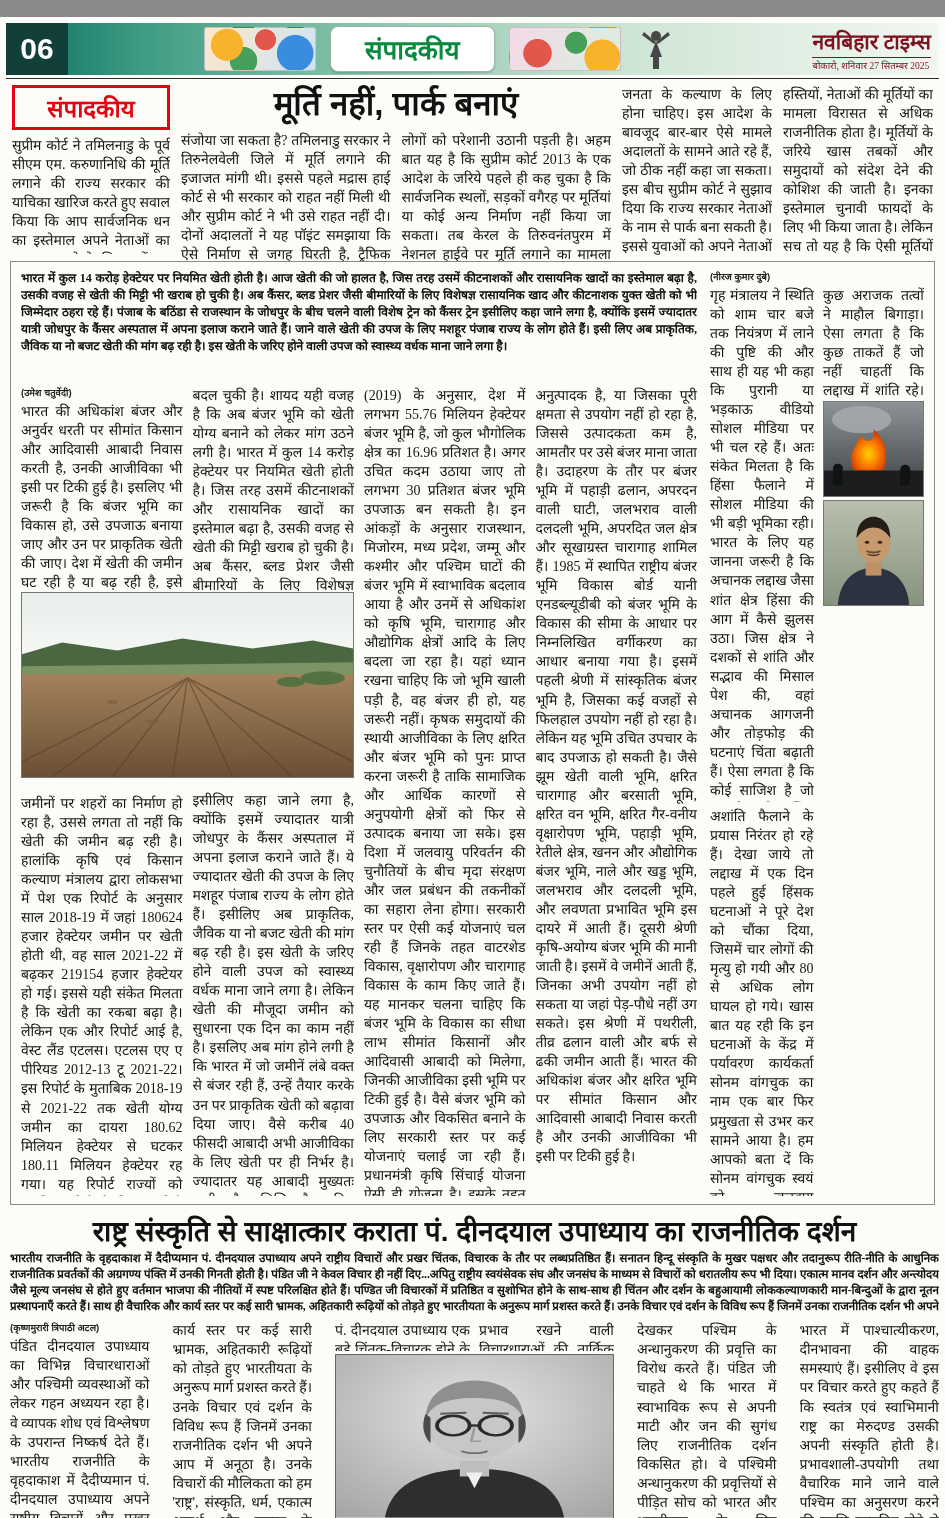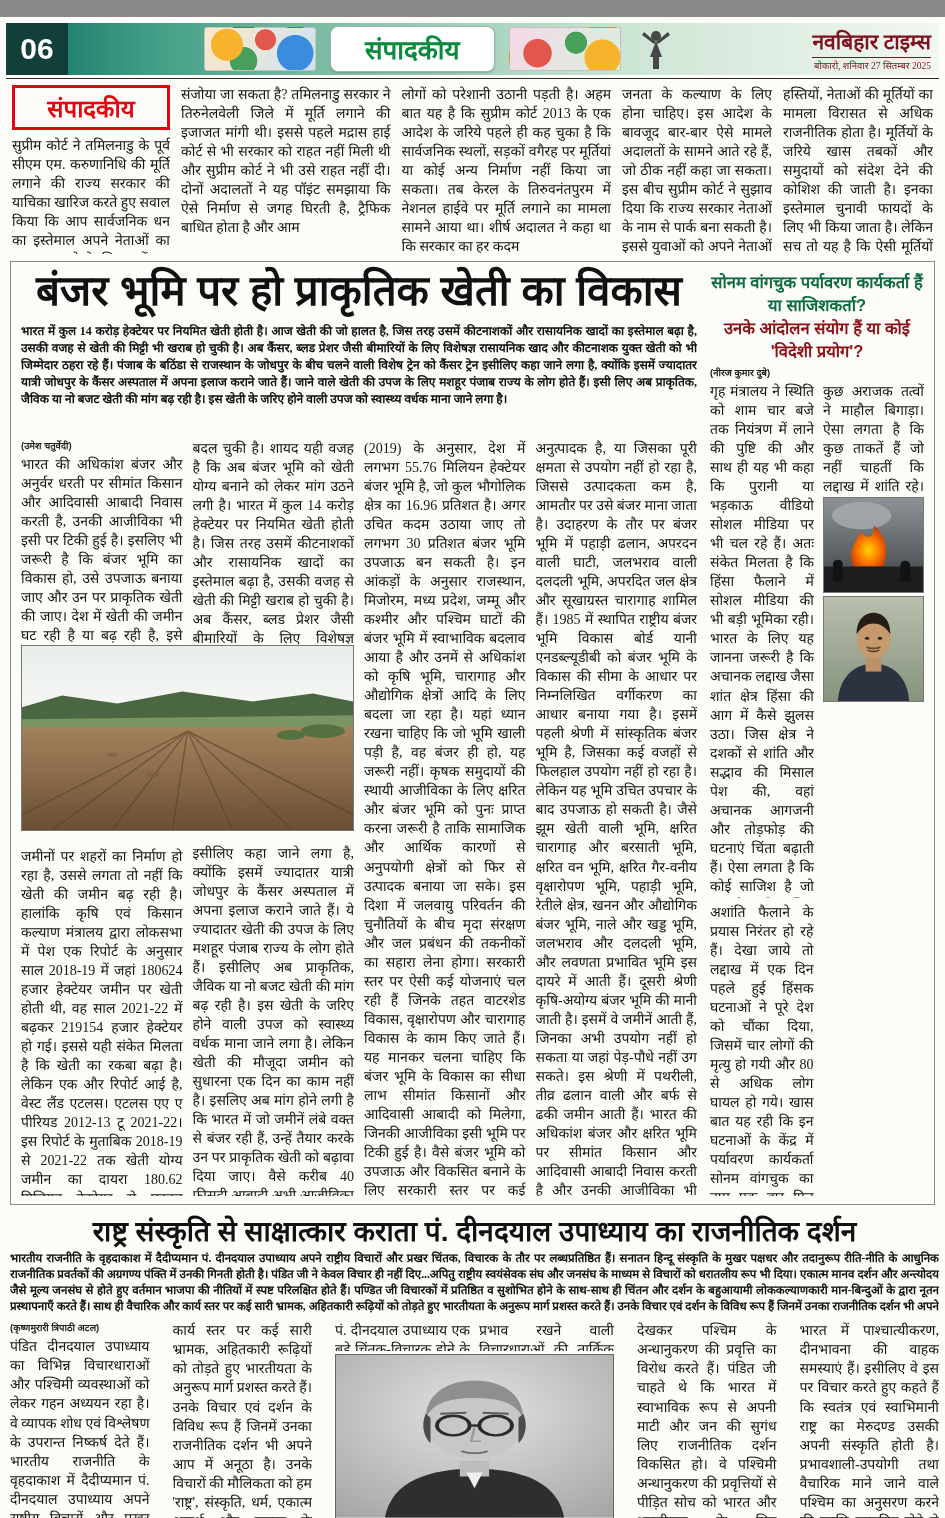--- a/index.html
+++ b/index.html
@@ -35,21 +35,21 @@
       radial-gradient(circle at 60% 35%, #47a05a 0 15%, transparent 16%),
       radial-gradient(circle at 84% 70%, #f7b32b 0 18%, transparent 19%),
       linear-gradient(120deg,#f5d8e8,#d8f0dd);
   }
   .section-box {
     background:#fff; border:1px solid #9ab8ac; border-radius:8px;
     padding:4px 34px; font:bold 26px "Liberation Sans",sans-serif; color:#0a8a3f;
     box-shadow:0 1px 2px rgba(0,0,0,.2);
   }
   .mast-center { flex:1; display:flex; align-items:center; justify-content:center; gap:14px; }
-  .paper { text-align:right; padding-right:8px; }
+  .paper { text-align:left; padding-right:8px; }
   .paper-name { color:#7c1320; font:bold 21px "Liberation Serif",serif; white-space:nowrap; }
   .paper-date { color:#7c1320; font-size:9.5px; border-top:1px solid #7c1320; margin-top:2px; padding-top:1px; white-space:nowrap; }
   .rule-top { position:absolute; top:61px; left:6px; right:6px; border-top:1.5px solid #2a2a2a; }
 
   
   .bt { font-size:14px; line-height:1.36; text-align:justify; color:#141414; overflow:hidden; }
   .byline { font:bold 9.5px "Liberation Sans",sans-serif; margin-bottom:3px; color:#222; }
 
   
   .ed-strip { position:absolute; top:68px; left:12px; right:12px; height:170px; display:flex; gap:11px; }
@@ -151,36 +151,36 @@
     </div>
   </div>
   <div class="rule-top"></div>
 
   <div class="ed-strip">
     <div class="ed-a">
       <div class="ed-label">संपादकीय</div>
       <div class="bt">सुप्रीम कोर्ट ने तमिलनाडु के पूर्व सीएम एम. करुणानिधि की मूर्ति लगाने की राज्य सरकार की याचिका खारिज करते हुए सवाल किया कि आप सार्वजनिक धन का इस्तेमाल अपने नेताओं का गुणगान करने के लिए क्यों कर रहे हैं? यह सवाल उठता है कि क्या किसी सार्वजनिक हस्ती की विरासत को केवल मूर्तियों के जरिये ही</div>
     </div>
     <div class="ed-mid">
+      <h1>मूर्ति नहीं, पार्क बनाएं</h1>
       <div class="ed-mid-cols">
         <div class="bt">संजोया जा सकता है? तमिलनाडु सरकार ने तिरुनेलवेली जिले में मूर्ति लगाने की इजाजत मांगी थी। इससे पहले मद्रास हाई कोर्ट से भी सरकार को राहत नहीं मिली थी और सुप्रीम कोर्ट ने भी उसे राहत नहीं दी। दोनों अदालतों ने यह पॉइंट समझाया कि ऐसे निर्माण से जगह घिरती है, ट्रैफिक बाधित होता है और आम</div>
         <div class="bt">लोगों को परेशानी उठानी पड़ती है। अहम बात यह है कि सुप्रीम कोर्ट 2013 के एक आदेश के जरिये पहले ही कह चुका है कि सार्वजनिक स्थलों, सड़कों वगैरह पर मूर्तियां या कोई अन्य निर्माण नहीं किया जा सकता। तब केरल के तिरुवनंतपुरम में नेशनल हाईवे पर मूर्ति लगाने का मामला सामने आया था। शीर्ष अदालत ने कहा था कि सरकार का हर कदम</div>
       </div>
     </div>
     <div class="ed-d">
       <div class="bt">जनता के कल्याण के लिए होना चाहिए। इस आदेश के बावजूद बार-बार ऐसे मामले अदालतों के सामने आते रहे हैं, जो ठीक नहीं कहा जा सकता। इस बीच सुप्रीम कोर्ट ने सुझाव दिया कि राज्य सरकार नेताओं के नाम से पार्क बना सकती है। इससे युवाओं को अपने नेताओं के बारे में जानने और उनकी विचारधारा को समझने का ज्यादा बेहतर मौका मिलेगा। अभी जो मूर्तियां जगह-जगह लगी हैं, उनसे हरियाली की कमी से जूझ रहे शहरों को राहत नहीं मिलती, जबकि पार्क ऐसे शहरों के लिए खुली जगह और ताजी हवा का केंद्र बन सकते हैं। भारत में सार्वजनिक</div>
     </div>
     <div class="ed-e">
       <div class="bt">हस्तियों, नेताओं की मूर्तियों का मामला विरासत से अधिक राजनीतिक होता है। मूर्तियों के जरिये खास तबकों और समुदायों को संदेश देने की कोशिश की जाती है। इनका इस्तेमाल चुनावी फायदों के लिए भी किया जाता है। लेकिन सच तो यह है कि ऐसी मूर्तियों से ज्यादा सार्वजनिक सुविधाओं की जरूरत है। इसीलिए टैक्सपेयर्स के पैसों का उपयोग किसी का महिमामंडन करने के बजाय सड़कों और पार्कों की हालत सुधारने में किया जाना चाहिए। इससे उन नेताओं के विचारों को फैलाने में ज्यादा मदद मिलेगी।</div>
     </div>
   </div>
 
   <div class="farm">
     <div class="farm-main">
-      <h2>बंजर भूमि पर हो प्राकृतिक खेती का विकास</h2>
       <div class="farm-intro">भारत में कुल 14 करोड़ हेक्टेयर पर नियमित खेती होती है। आज खेती की जो हालत है, जिस तरह उसमें कीटनाशकों और रासायनिक खादों का इस्तेमाल बढ़ा है, उसकी वजह से खेती की मिट्टी भी खराब हो चुकी है। अब कैंसर, ब्लड प्रेशर जैसी बीमारियों के लिए विशेषज्ञ रासायनिक खाद और कीटनाशक युक्त खेती को भी जिम्मेदार ठहरा रहे हैं। पंजाब के बठिंडा से राजस्थान के जोधपुर के बीच चलने वाली विशेष ट्रेन को कैंसर ट्रेन इसीलिए कहा जाने लगा है, क्योंकि इसमें ज्यादातर यात्री जोधपुर के कैंसर अस्पताल में अपना इलाज कराने जाते हैं। जाने वाले खेती की उपज के लिए मशहूर पंजाब राज्य के लोग होते हैं। इसी लिए अब प्राकृतिक, जैविक या नो बजट खेती की मांग बढ़ रही है। इस खेती के जरिए होने वाली उपज को स्वास्थ्य वर्धक माना जाने लगा है।</div>
       <div class="farm-body">
         <div class="fcol">
           <div class="byline">(उमेश चतुर्वेदी)</div>
           <div class="bt top">भारत की अधिकांश बंजर और अनुर्वर धरती पर सीमांत किसान और आदिवासी आबादी निवास करती है, उनकी आजीविका भी इसी पर टिकी हुई है। इसलिए भी जरूरी है कि बंजर भूमि का विकास हो, उसे उपजाऊ बनाया जाए और उन पर प्राकृतिक खेती की जाए। देश में खेती की जमीन घट रही है या बढ़ रही है, इसे लेकर दो तरह की बातें हो रही हैं। एक मत का मानना है कि देश में खेती की जमीन बढ़ रही है। हालांकि जिस तरह शहरीकरण बढ़ रहा है, खासकर उपजाऊ</div>
           <div class="gap"></div>
           <div class="bt bottom">जमीनों पर शहरों का निर्माण हो रहा है, उससे लगता तो नहीं कि खेती की जमीन बढ़ रही है। हालांकि कृषि एवं किसान कल्याण मंत्रालय द्वारा लोकसभा में पेश एक रिपोर्ट के अनुसार साल 2018-19 में जहां 180624 हजार हेक्टेयर जमीन पर खेती होती थी, वह साल 2021-22 में बढ़कर 219154 हजार हेक्टेयर हो गई। इससे यही संकेत मिलता है कि खेती का रकबा बढ़ा है। लेकिन एक और रिपोर्ट आई है, वेस्ट लैंड एटलस। एटलस एए ए पीरियड 2012-13 टू 2021-22। इस रिपोर्ट के मुताबिक 2018-19 से 2021-22 तक खेती योग्य जमीन का दायरा 180.62 मिलियन हेक्टेयर से घटकर 180.11 मिलियन हेक्टेयर रह गया। यह रिपोर्ट राज्यों को अहमियत देती है कि अथॉरिटी और निगम गतिविधियों आदि के विकास में बंजर भूमि का उपयोग करें। संविधान के मुताबिक, भारत में भूमि राज्य सूची का विषय है। इसलिए राज्यों पर इसके लिए दबाव नहीं बनाया जा सकता। लेकिन दिल्ली, हरियाणा, पश्चिम उत्तर प्रदेश आदि के विकास को देखने से पता चलता है कि चली गांवों की खेती योग्य और बेहद उपजाऊ जमीन अब कंक्रीट के जंगल में</div>
         </div>
         <div class="fcol">
           <div class="bt top" style="height:213px">बदल चुकी है। शायद यही वजह है कि अब बंजर भूमि को खेती योग्य बनाने को लेकर मांग उठने लगी है। भारत में कुल 14 करोड़ हेक्टेयर पर नियमित खेती होती है। जिस तरह उसमें कीटनाशकों और रासायनिक खादों का इस्तेमाल बढ़ा है, उसकी वजह से खेती की मिट्टी खराब हो चुकी है। अब कैंसर, ब्लड प्रेशर जैसी बीमारियों के लिए विशेषज्ञ रासायनिक खाद और कीटनाशक युक्त खेती को भी जिम्मेदार ठहरा रहे हैं। पंजाब के बठिंडा से राजस्थान के जोधपुर के बीच चलने वाली विशेष ट्रेन को कैंसर ट्रेन</div>
@@ -228,24 +228,20 @@
                 <ellipse cx="130" cy="130" rx="7" ry="2.5"></ellipse>
               <ellipse cx="220" cy="160" rx="10" ry="3"></ellipse>
                 <ellipse cx="90" cy="110" rx="6" ry="2"></ellipse>
             </g>
           </svg>
         </div>
       </div>
     </div>
 
     <div class="farm-side">
-      <h3>
-        <span class="sh-green">सोनम वांगचुक पर्यावरण कार्यकर्ता हैं या साजिशकर्ता?</span>
-        <span class="sh-maroon">उनके आंदोलन संयोग हैं या कोई 'विदेशी प्रयोग'?</span>
-      </h3>
       <div class="byline">(नीरज कुमार दुबे)</div>
       <div class="sb-top">
         <div class="sb-c1">
           <div class="bt">गृह मंत्रालय ने स्थिति को शाम चार बजे तक नियंत्रण में लाने की पुष्टि की और साथ ही यह भी कहा कि पुरानी या भड़काऊ वीडियो सोशल मीडिया पर भी चल रहे हैं। अतः संकेत मिलता है कि हिंसा फैलाने में सोशल मीडिया की भी बड़ी भूमिका रही। भारत के लिए यह जानना जरूरी है कि अचानक लद्दाख जैसा शांत क्षेत्र हिंसा की आग में कैसे झुलस उठा। जिस क्षेत्र ने दशकों से शांति और सद्भाव की मिसाल पेश की, वहां अचानक आगजनी और तोड़फोड़ की घटनाएं चिंता बढ़ाती हैं। ऐसा लगता है कि कोई साजिश है जो इस क्षेत्र को अस्थिर करना चाहती है। स्थानीय प्रशासन का कहना है कि प्रदर्शनकारियों को रोकने के लिए पुलिस को बल प्रयोग करना पड़ा। इस बीच सीबीआई जांच की मांग भी उठ रही है। सवाल यह भी है कि जिन संगठनों ने आंदोलन का समर्थन किया, उनके आर्थिक स्रोत क्या हैं। इस काम का पता तो जांच एजेंसियां लगा ही लेंगी लेकिन इस तथ्य से इंकार नहीं किया जा सकता कि स्वभाव से शांत इस केंद्र शासित प्रदेश में</div>
         </div>
         <div class="sb-c2">
           <div class="bt t">कुछ अराजक तत्वों ने माहौल बिगाड़ा। ऐसा लगता है कि कुछ ताकतें हैं जो नहीं चाहतीं कि लद्दाख में शांति रहे। शांत क्षेत्र में शुरू हुई हिंसा के पीछे साजिश या विदेशी ताकतों का हाथ है या नहीं, इस बात का पता तो जांच एजेंसियां लगा ही लेंगी लेकिन इस हफ्ते की घटनाओं ने सबको चिंतित कर दिया है।</div>
           <div class="sb-img protest">
             <svg viewBox="0 0 100 96" preserveAspectRatio="none">
               <defs>

